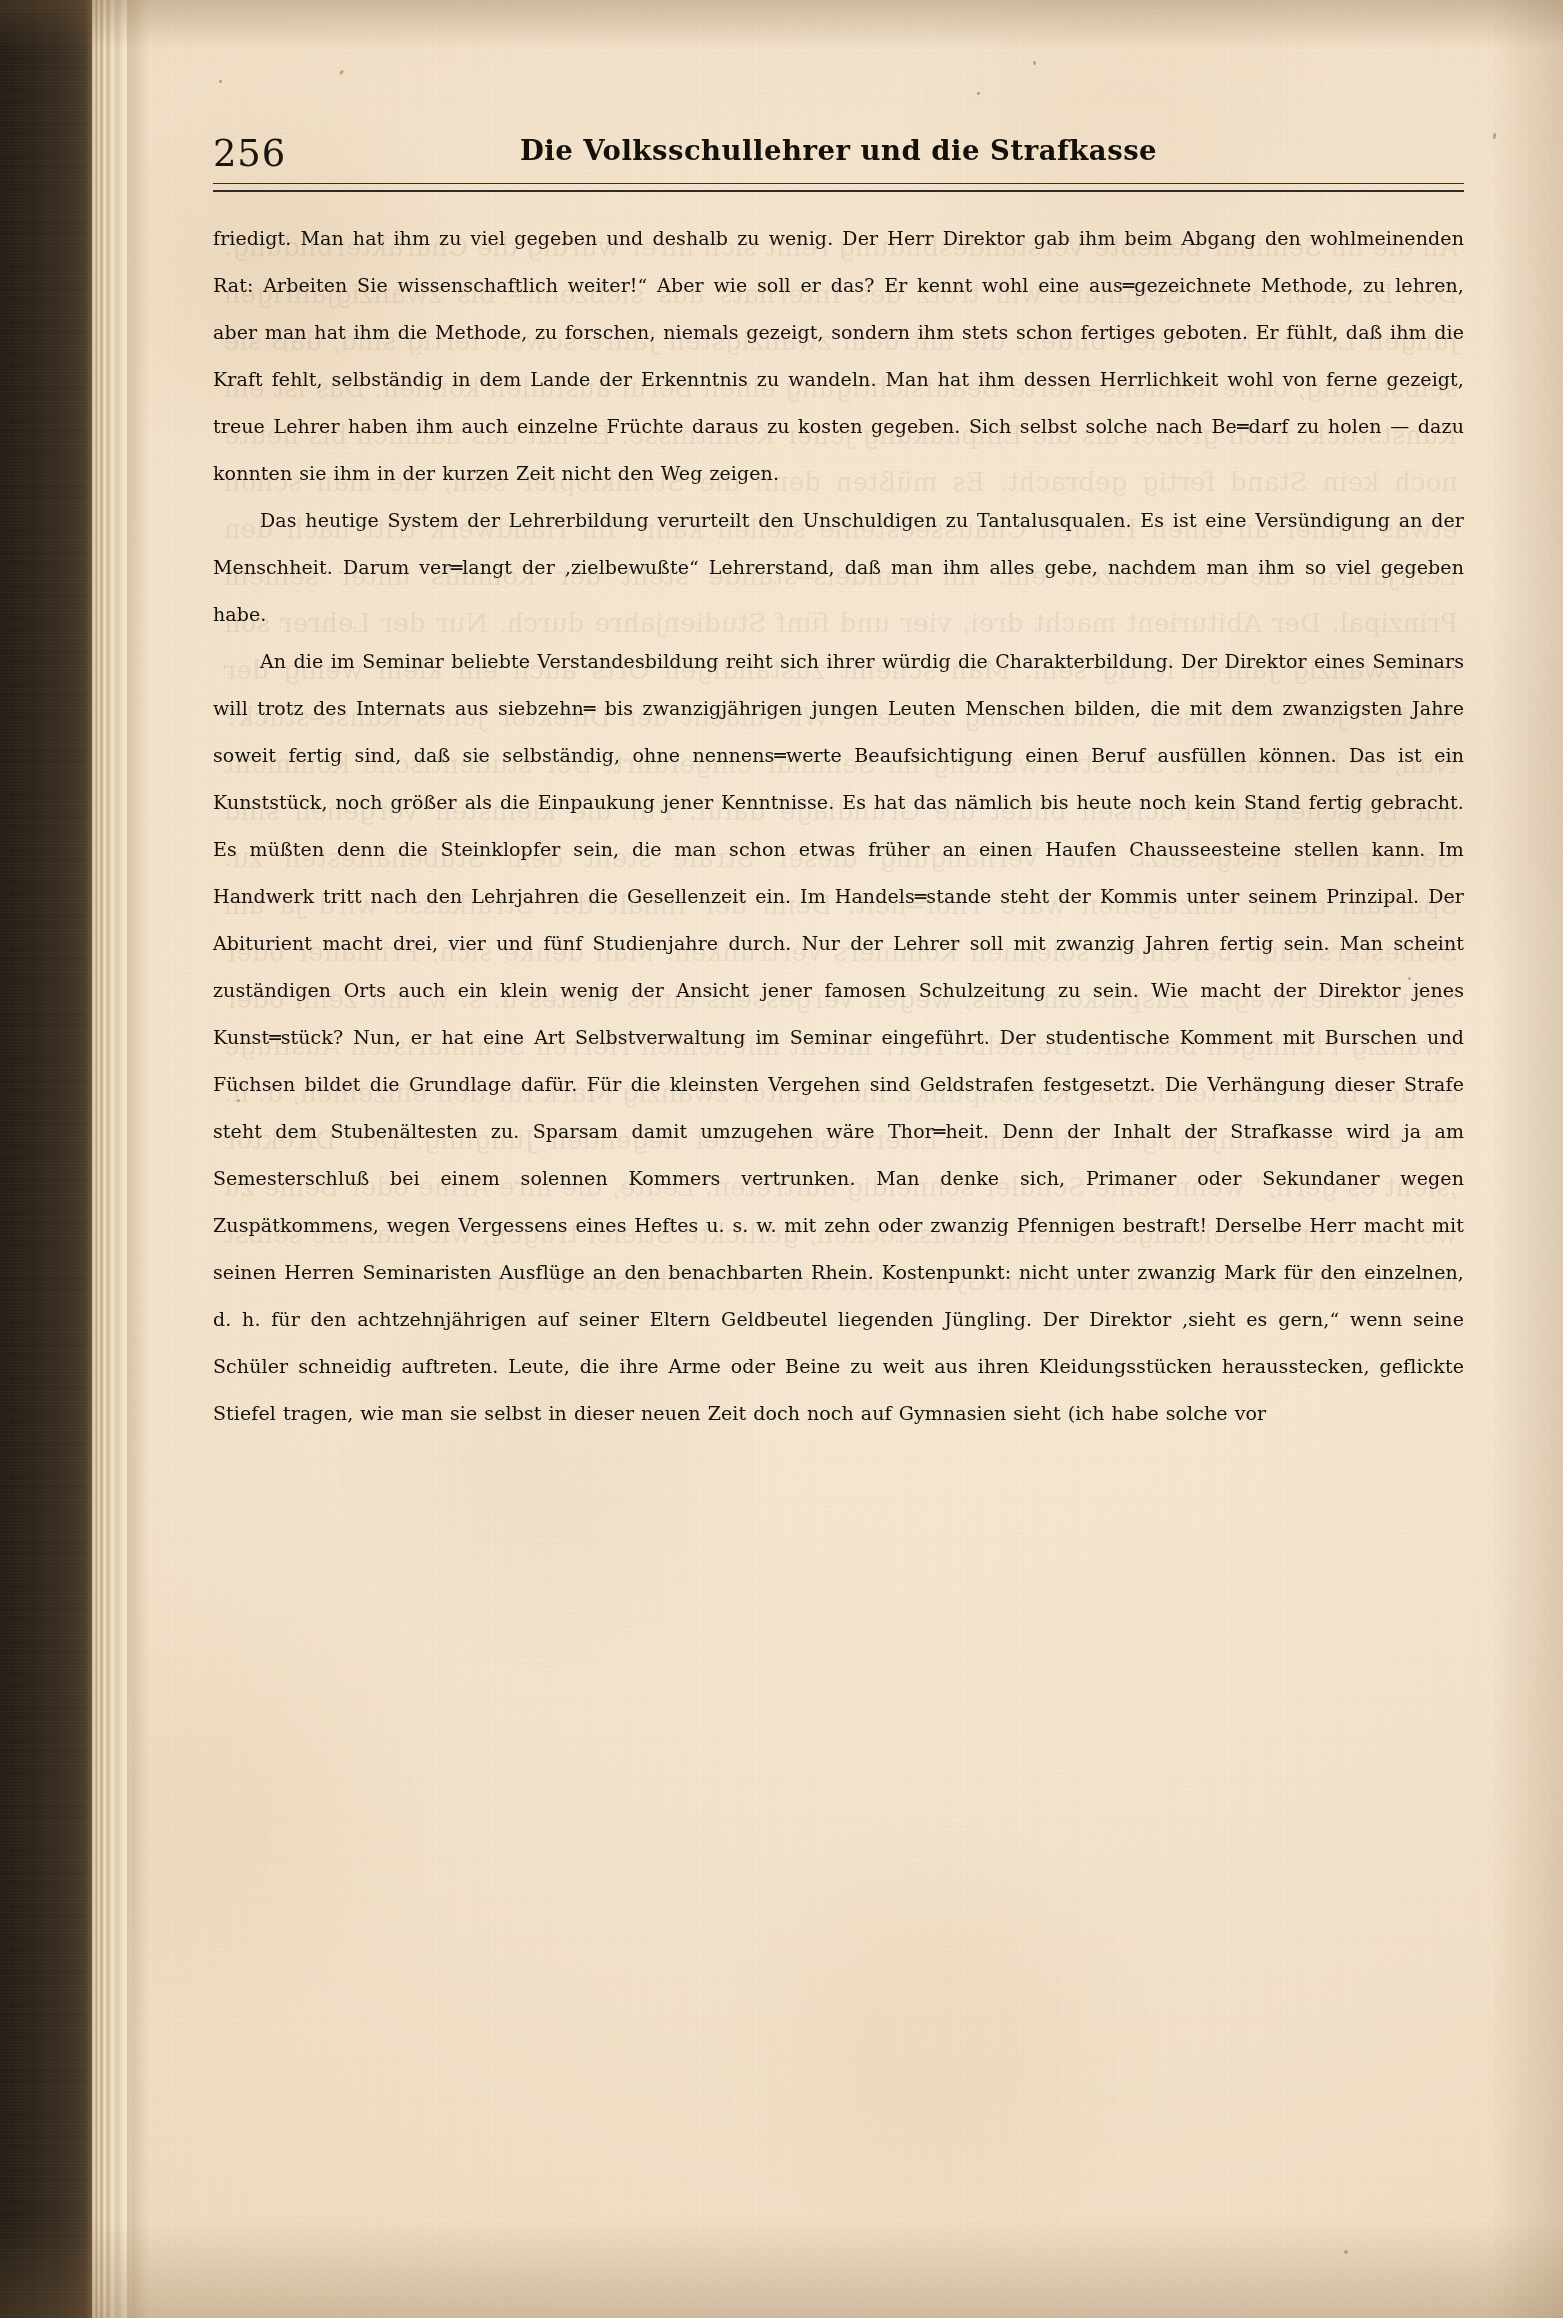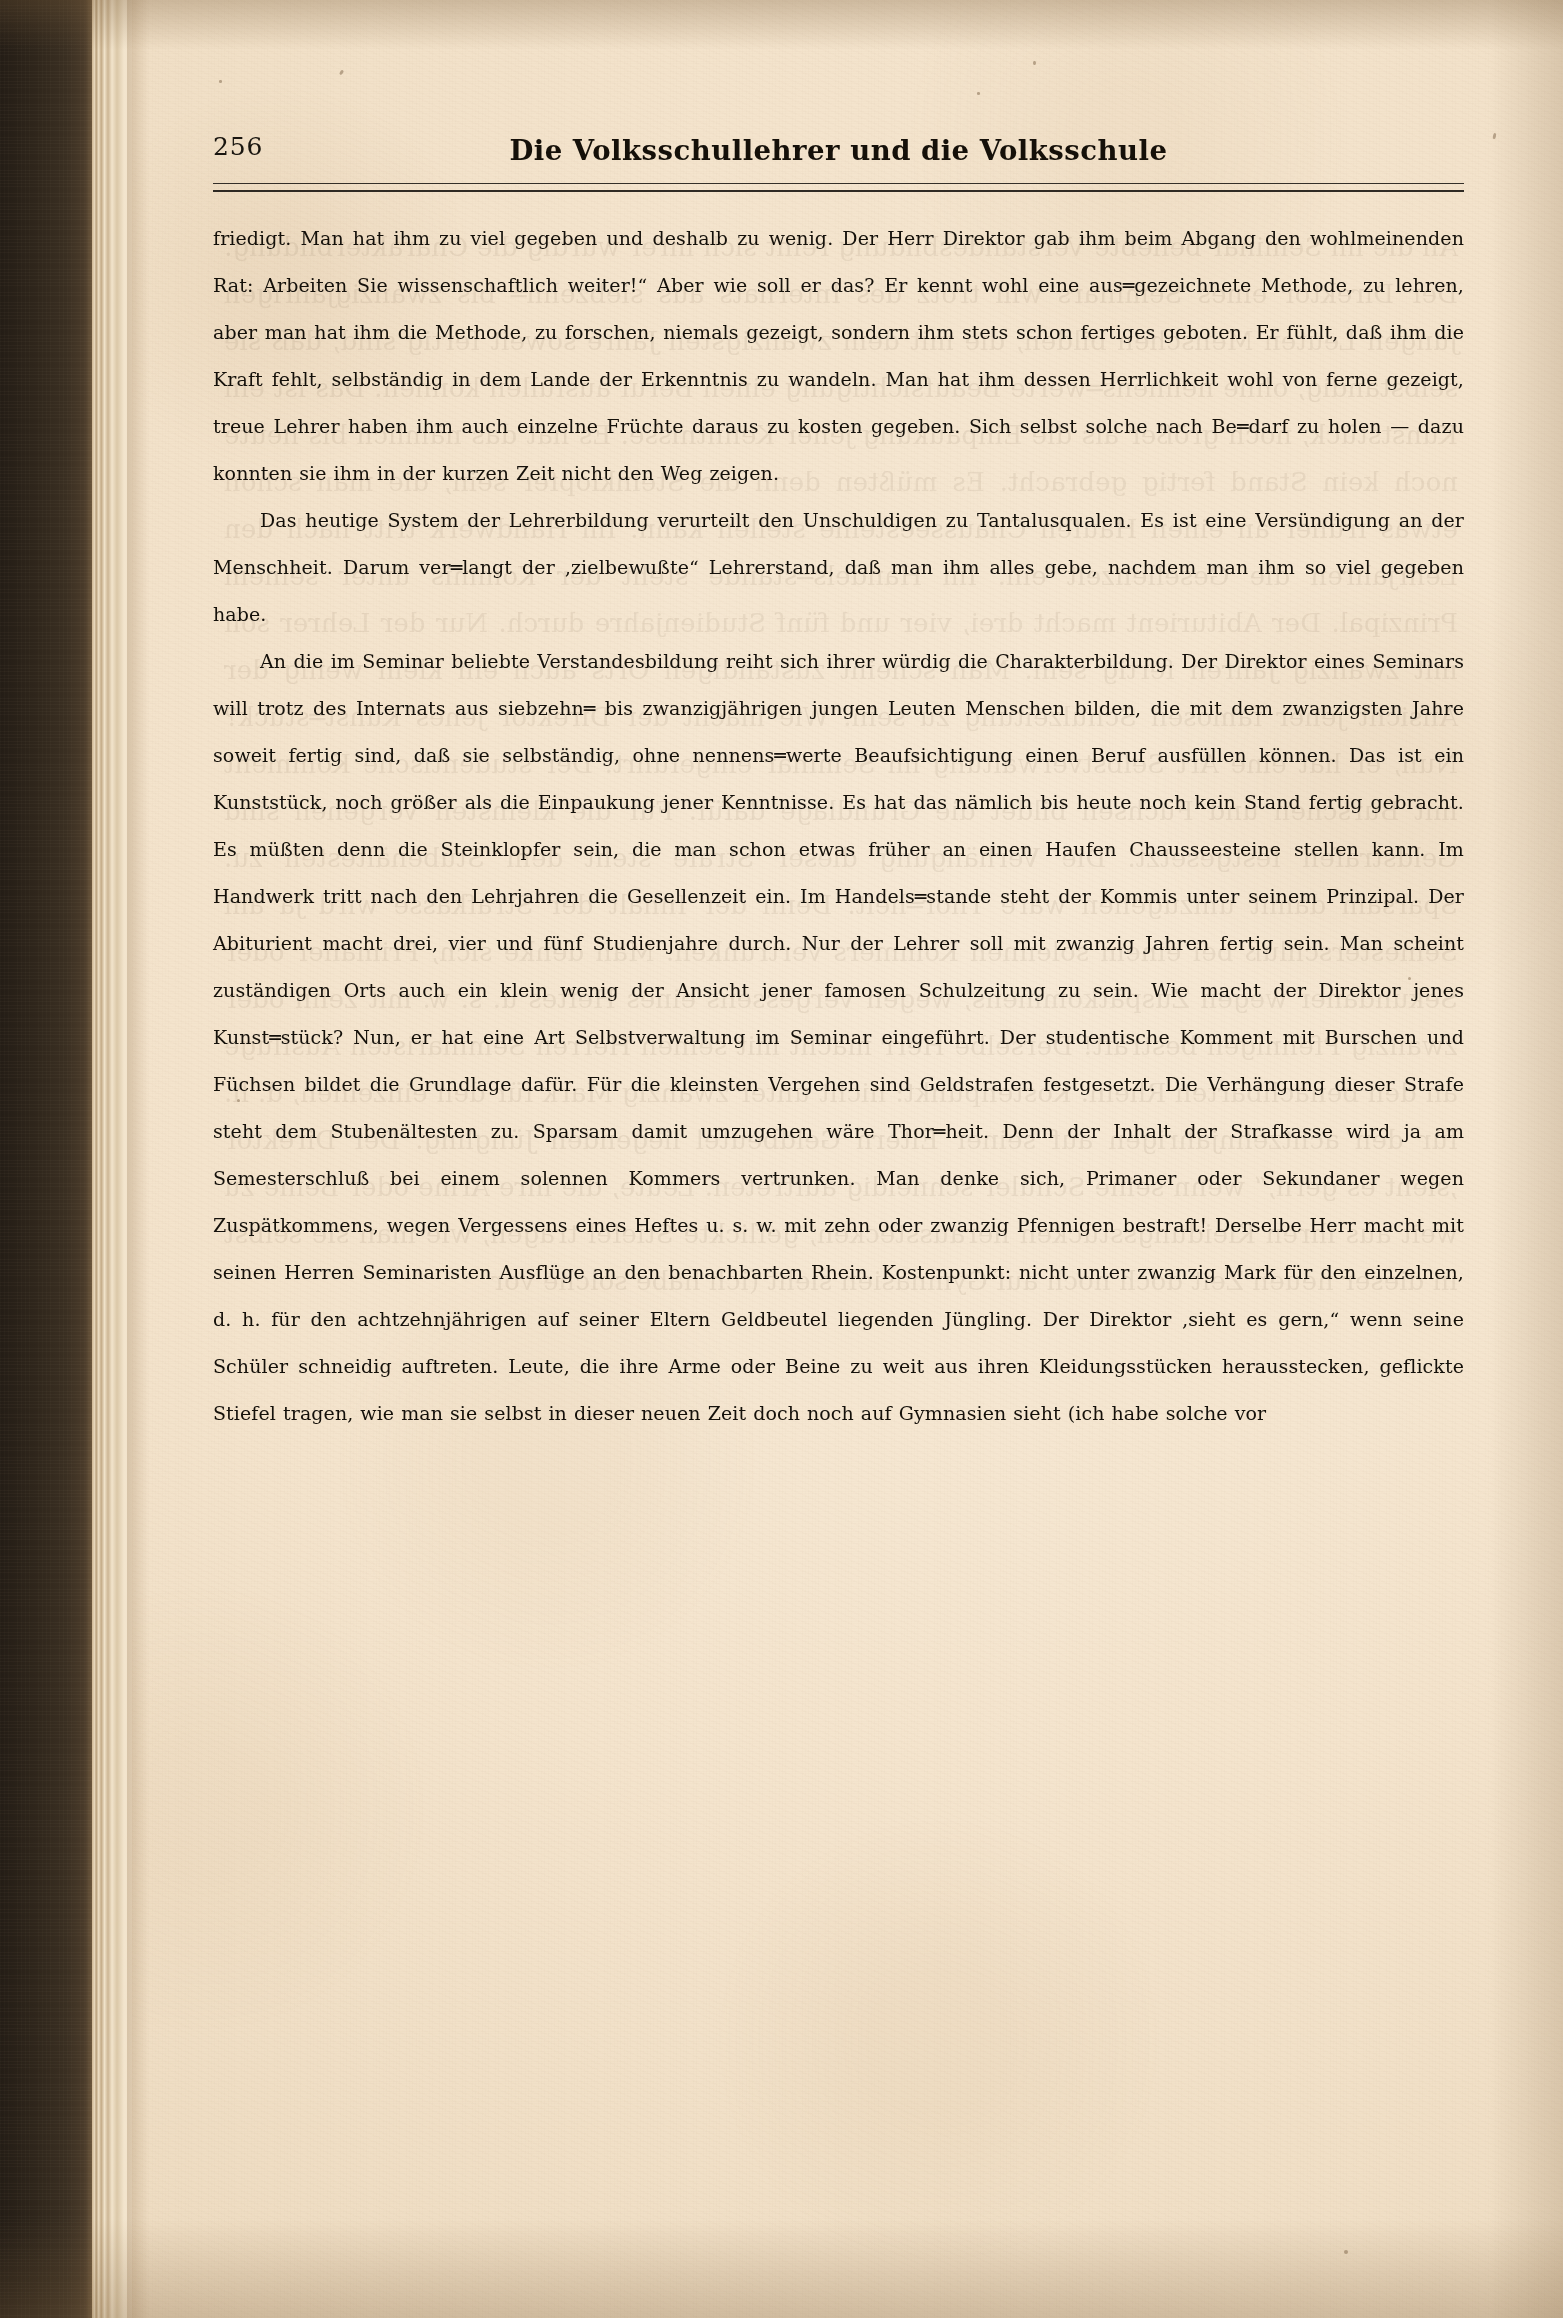--- a/index.html
+++ b/index.html
@@ -91,21 +91,21 @@
     left: 213px;
     top: 132px;
     width: 1251px;
     height: 47px;
   }
   .folio {
     position: absolute;
     left: 0;
     top: 0;
     font-family: "DejaVu Serif", serif;
-    font-size: 25px;
+    font-size: 37px;
     letter-spacing: 0.8px;
     color: #19150f;
   }
   .running-title {
     position: absolute;
     left: 0;
     right: 0;
     top: 1.7px;
     text-align: center;
     font-family: "DejaVu Serif", serif;
@@ -180,21 +180,21 @@
 
   <div class="gutter"></div>
   <div class="gutter-noise"></div>
   <div class="edge-stack"></div>
   <div class="edge-fold"></div>
 
   <div class="bleed">An die im Seminar beliebte Verstandesbildung reiht sich ihrer würdig die Charakterbildung. Der Direktor eines Seminars will trotz des Internats aus siebzehn═ bis zwanzigjährigen jungen Leuten Menschen bilden, die mit dem zwanzigsten Jahre soweit fertig sind, daß sie selbständig, ohne nennens═werte Beaufsichtigung einen Beruf ausfüllen können. Das ist ein Kunststück, noch größer als die Einpaukung jener Kenntnisse. Es hat das nämlich bis heute noch kein Stand fertig gebracht. Es müßten denn die Steinklopfer sein, die man schon etwas früher an einen Haufen Chausseesteine stellen kann. Im Handwerk tritt nach den Lehrjahren die Gesellenzeit ein. Im Handels═stande steht der Kommis unter seinem Prinzipal. Der Abiturient macht drei, vier und fünf Studienjahre durch. Nur der Lehrer soll mit zwanzig Jahren fertig sein. Man scheint zuständigen Orts auch ein klein wenig der Ansicht jener famosen Schulzeitung zu sein. Wie macht der Direktor jenes Kunst═stück? Nun, er hat eine Art Selbstverwaltung im Seminar eingeführt. Der studentische Komment mit Burschen und Füchsen bildet die Grundlage dafür. Für die kleinsten Vergehen sind Geldstrafen festgesetzt. Die Verhängung dieser Strafe steht dem Stubenältesten zu. Sparsam damit umzugehen wäre Thor═heit. Denn der Inhalt der Strafkasse wird ja am Semesterschluß bei einem solennen Kommers vertrunken. Man denke sich, Primaner oder Sekundaner wegen Zuspätkommens, wegen Vergessens eines Heftes u. s. w. mit zehn oder zwanzig Pfennigen bestraft! Derselbe Herr macht mit seinen Herren Seminaristen Ausflüge an den benachbarten Rhein. Kostenpunkt: nicht unter zwanzig Mark für den einzelnen, d. h. für den achtzehnjährigen auf seiner Eltern Geldbeutel liegenden Jüngling. Der Direktor ‚sieht es gern,“ wenn seine Schüler schneidig auftreten. Leute, die ihre Arme oder Beine zu weit aus ihren Kleidungsstücken herausstecken, geflickte Stiefel tragen, wie man sie selbst in dieser neuen Zeit doch noch auf Gymnasien sieht (ich habe solche vor</div>
 
   <div class="header">
     <span class="folio">256</span>
-    <span class="running-title">Die Volksschullehrer und die Volksschule</span>
+    <span class="running-title">Die Volksschullehrer und die Strafkasse</span>
   </div>
   <div class="rule rule-top"></div>
   <div class="rule rule-bottom"></div>
 
   <div class="textblock">
     <p class="para">
       <span>friedigt. Man hat ihm zu viel gegeben und deshalb zu wenig. Der Herr Direktor gab ihm beim Abgang den wohlmeinenden Rat: Arbeiten Sie wissenschaftlich weiter!“ Aber wie soll er das? Er kennt wohl eine aus═gezeichnete Methode, zu lehren, aber man hat ihm die Methode, zu forschen, niemals gezeigt, sondern ihm stets schon fertiges geboten. Er fühlt, daß ihm die Kraft fehlt, selbständig in dem Lande der Erkenntnis zu wandeln. Man hat ihm dessen Herrlichkeit wohl von ferne gezeigt, treue Lehrer haben ihm auch einzelne Früchte daraus zu kosten gegeben. Sich selbst solche nach Be═darf zu holen — dazu konnten sie ihm in der kurzen Zeit nicht den Weg zeigen.</span>
     </p>
     <p class="para">
       <span class="indent"></span><span>Das heutige System der Lehrerbildung verurteilt den Unschuldigen zu Tantalusqualen. Es ist eine Versündigung an der Menschheit. Darum ver═langt der ‚zielbewußte“ Lehrerstand, daß man ihm alles gebe, nachdem man ihm so viel gegeben habe.</span>

